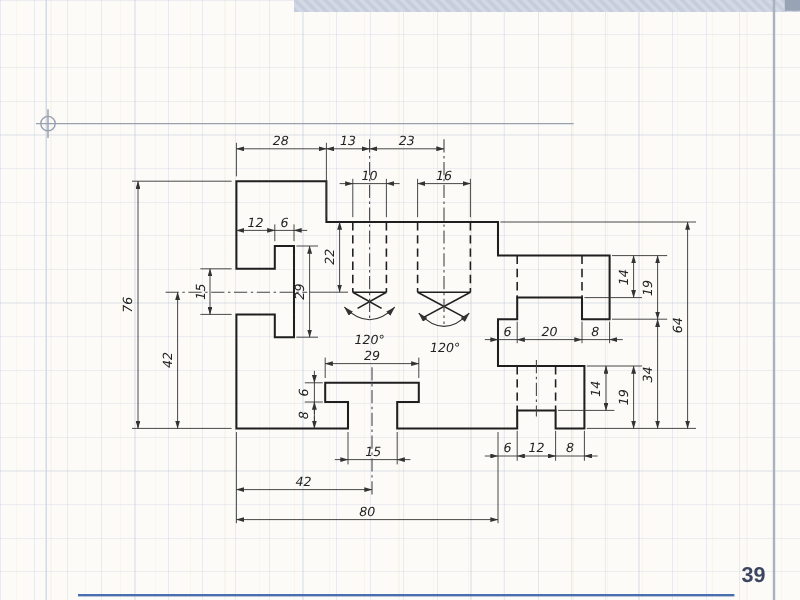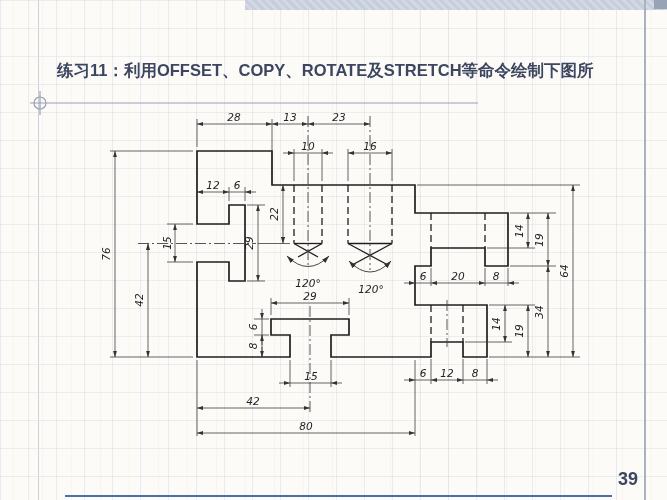--- a/index.html
+++ b/index.html
@@ -31,21 +31,20 @@
 <body>
 
 <div class="slide">
 
   <div class="topbar"></div>
   <div class="topbar-endcap"></div>
   <div class="vline-right"></div>
   <div class="vline-left"></div>
 
   <div class="title">
-    <div>练习11：利用OFFSET、COPY、ROTATE及STRETCH等命令绘制下图所</div>
   </div>
 
   <svg width="667" height="500" viewBox="0 0 667 500">
     <defs>
       <marker id="ah" viewBox="0 0 10 6" refX="9.5" refY="3" markerWidth="9" markerHeight="5.4" orient="auto-start-reverse">
         <path d="M0,0 L10,3 L0,6 Z" fill="#333"></path>
       </marker>
     </defs>
 
     <g stroke="#98a1b0" fill="none" stroke-width="1.2">

